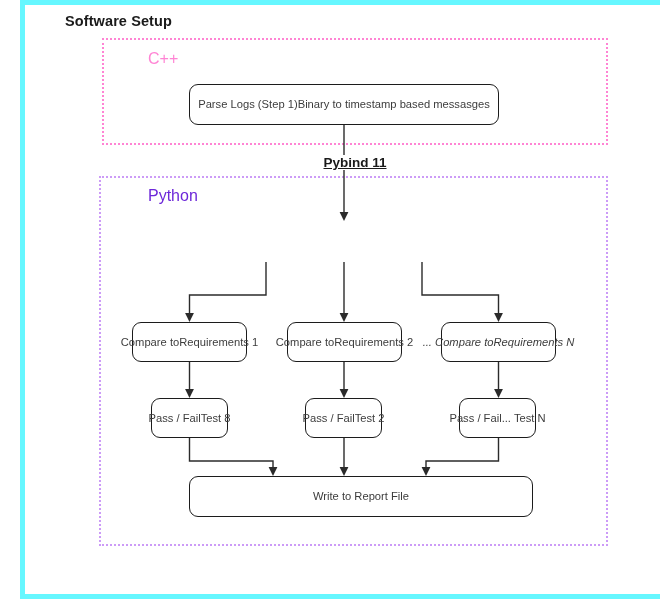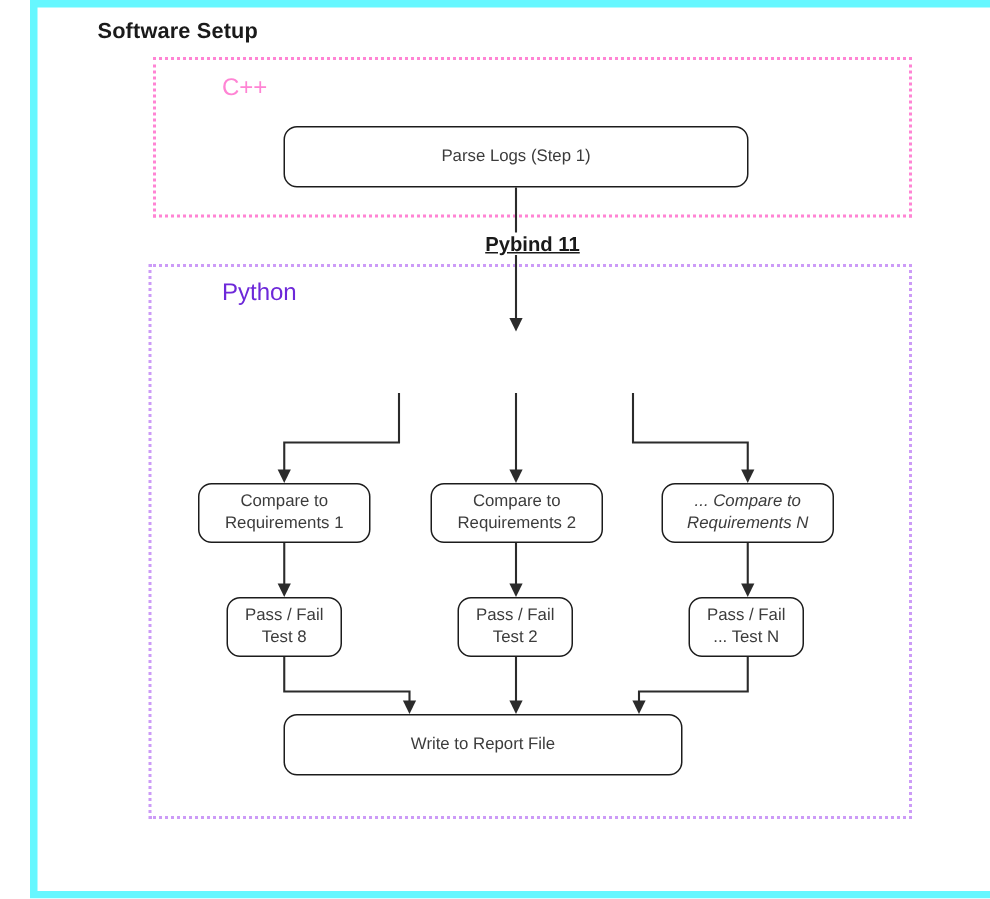--- a/index.html
+++ b/index.html
@@ -96,42 +96,42 @@
   }
 
   
   .node {
     position: absolute;
     box-sizing: border-box;
     border: 1.4px solid #1c1c1c;
     border-radius: 9px;
     background: #ffffff;
     display: flex;
-    flex-direction: column;
+    flex-direction: row;
     align-items: center;
     justify-content: center;
     color: #3c3c3c;
     font-size: 11.2px;
     line-height: 15px;
     z-index: 4;
   }
   .node .ln { display: block; white-space: nowrap; }
 
   #node-parse1      { left: 164px; top: 79px;  width: 310px; height: 41px; }
   #node-parse2      { left: 164px; top: 216px; width: 310px; height: 41px; }
 
   #node-compare-1   { left: 107px; top: 317px; width: 115px; height: 40px; }
   #node-compare-2   { left: 262px; top: 317px; width: 115px; height: 40px; }
   #node-compare-n   { left: 416px; top: 317px; width: 115px; height: 40px; font-style: italic; }
 
   #node-passfail-1  { left: 126px; top: 393px; width: 77px;  height: 40px; }
   #node-passfail-2  { left: 280px; top: 393px; width: 77px;  height: 40px; }
   #node-passfail-n  { left: 434px; top: 393px; width: 77px;  height: 40px; }
 
-  #node-report      { left: 164px; top: 471px; width: 266px; height: 41px; }
+  #node-report      { left: 164px; top: 471px; width: 344px; height: 41px; }
 
   
   #connectors {
     position: absolute;
     left: 0;
     top: 0;
     width: 660px;
     height: 599px;
     z-index: 2;
     pointer-events: none;
@@ -188,20 +188,21 @@
     <path d="M 473.5 433 L 473.5 456 L 401 456 L 401 465"></path>
     <polygon points="401,471 396.6,462 405.4,462"></polygon>
   </svg>
 
   <div id="pybind-label">
     <span>Pybind 11</span>
   </div>
 
   <div class="node" id="node-parse1">
     <span class="ln">Parse Logs (Step 1)</span>
+    <span class="ln">Binary to timestamp based messasges</span>
   </div>
 
 
   <div class="node" id="node-compare-1">
     <span class="ln">Compare to</span>
     <span class="ln">Requirements 1</span>
   </div>
 
   <div class="node" id="node-compare-2">
     <span class="ln">Compare to</span>

